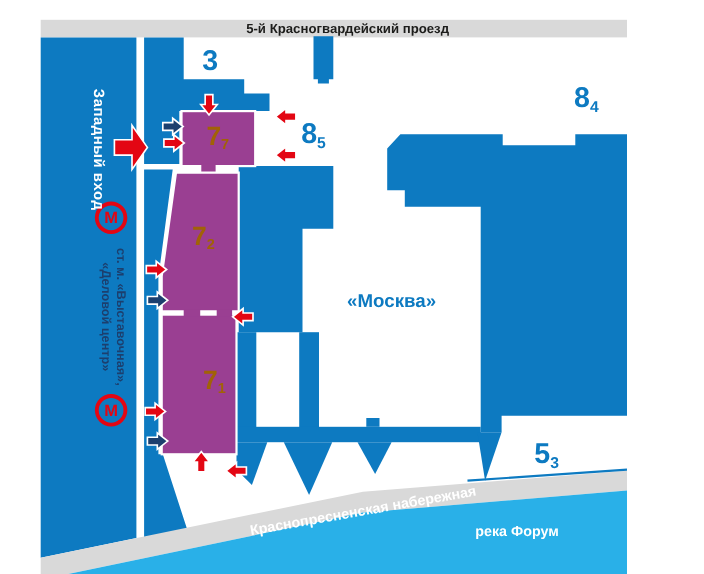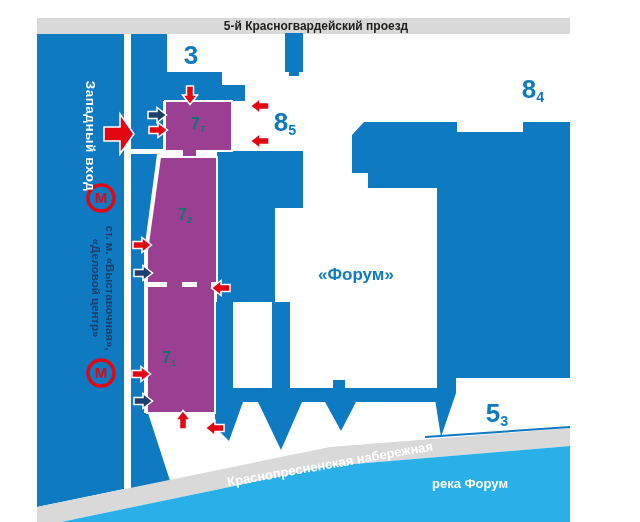--- a/index.html
+++ b/index.html
@@ -9,21 +9,21 @@
   }
   #map-svg{position:absolute;left:0;top:0;}
   .f-blue{fill:var(--blue);}
   .f-gray{fill:var(--gray);}
   .f-river{fill:var(--light_blue);}
   .f-purple{fill:var(--purple);stroke:#ffffff;stroke-width:2px;}
   .f-purple-solid{fill:var(--purple);}
   .label{position:absolute;transform:translate(-50%,-50%);white-space:nowrap;line-height:1;}
   .rot90{transform:translate(-50%,-50%) rotate(90deg);}
   .pav-num{color:var(--blue);font-size:26px;}
-  .pav-num-white{color:#0f766e;font-size:16px;}
+  .pav-num-white{color:#a16207;font-size:24px;}
   .sub{font-size:0.55em;vertical-align:-0.3em;}
   .street-top{color:var(--text_dark);font-size:12px;}
   .forum{color:var(--blue);font-size:17px;}
   .west{color:#ffffff;font-size:13.5px;letter-spacing:0.5px;}
   .metro-text{color:var(--navy);font-size:11.5px;line-height:1.2;text-align:center;}
   .embankment{color:#ffffff;font-size:13px;transform:translate(-50%,-50%) rotate(-10deg);}
   .river-label{color:#ffffff;font-size:13px;}
 </style>
 </head>
 <body>
@@ -93,29 +93,29 @@
   </svg>
 
   <div class="label street-top" style="left:316px;top:26px;">5-й Красногвардейский проезд</div>
 
   <div class="label pav-num" style="left:191px;top:56px;"><span>3</span><span class="sub"></span></div>
 
   <div class="label pav-num-white" style="left:198px;top:125px;"><span>7</span><span class="sub">7</span></div>
 
   <div class="label pav-num-white" style="left:185px;top:216px;text-align:right;"><span>7</span><span class="sub">2</span></div>
 
-  <div class="label pav-num-white" style="left:169px;top:347px;margin-top:12px;"><span>7</span><span class="sub">1</span></div>
+  <div class="label pav-num-white" style="left:195px;top:347px;"><span>7</span><span class="sub">1</span></div>
 
   <div class="label pav-num" style="left:285px;top:123px;"><span>8</span><span class="sub">5</span></div>
 
   <div class="label pav-num" style="left:496px;top:90px;margin-left:37px;"><span>8</span><span class="sub">4</span></div>
 
   <div class="label pav-num" style="left:497px;top:414px;"><span>5</span><span class="sub">3</span></div>
 
-  <div class="label forum" style="left:356px;top:274px;">«Форум»</div>
+  <div class="label forum" style="left:356px;top:274px;">«Москва»</div>
 
   <div class="label west rot90" style="left:90px;top:136px;">Западный вход</div>
 
   <div class="label metro-text rot90" style="left:102px;top:288px;">
     <div>ст. м. «Выставочная»,</div>
     <div>«Деловой центр»</div>
   </div>
 
   <div class="label embankment" style="left:330px;top:464px;">Краснопресненская набережная</div>
 

